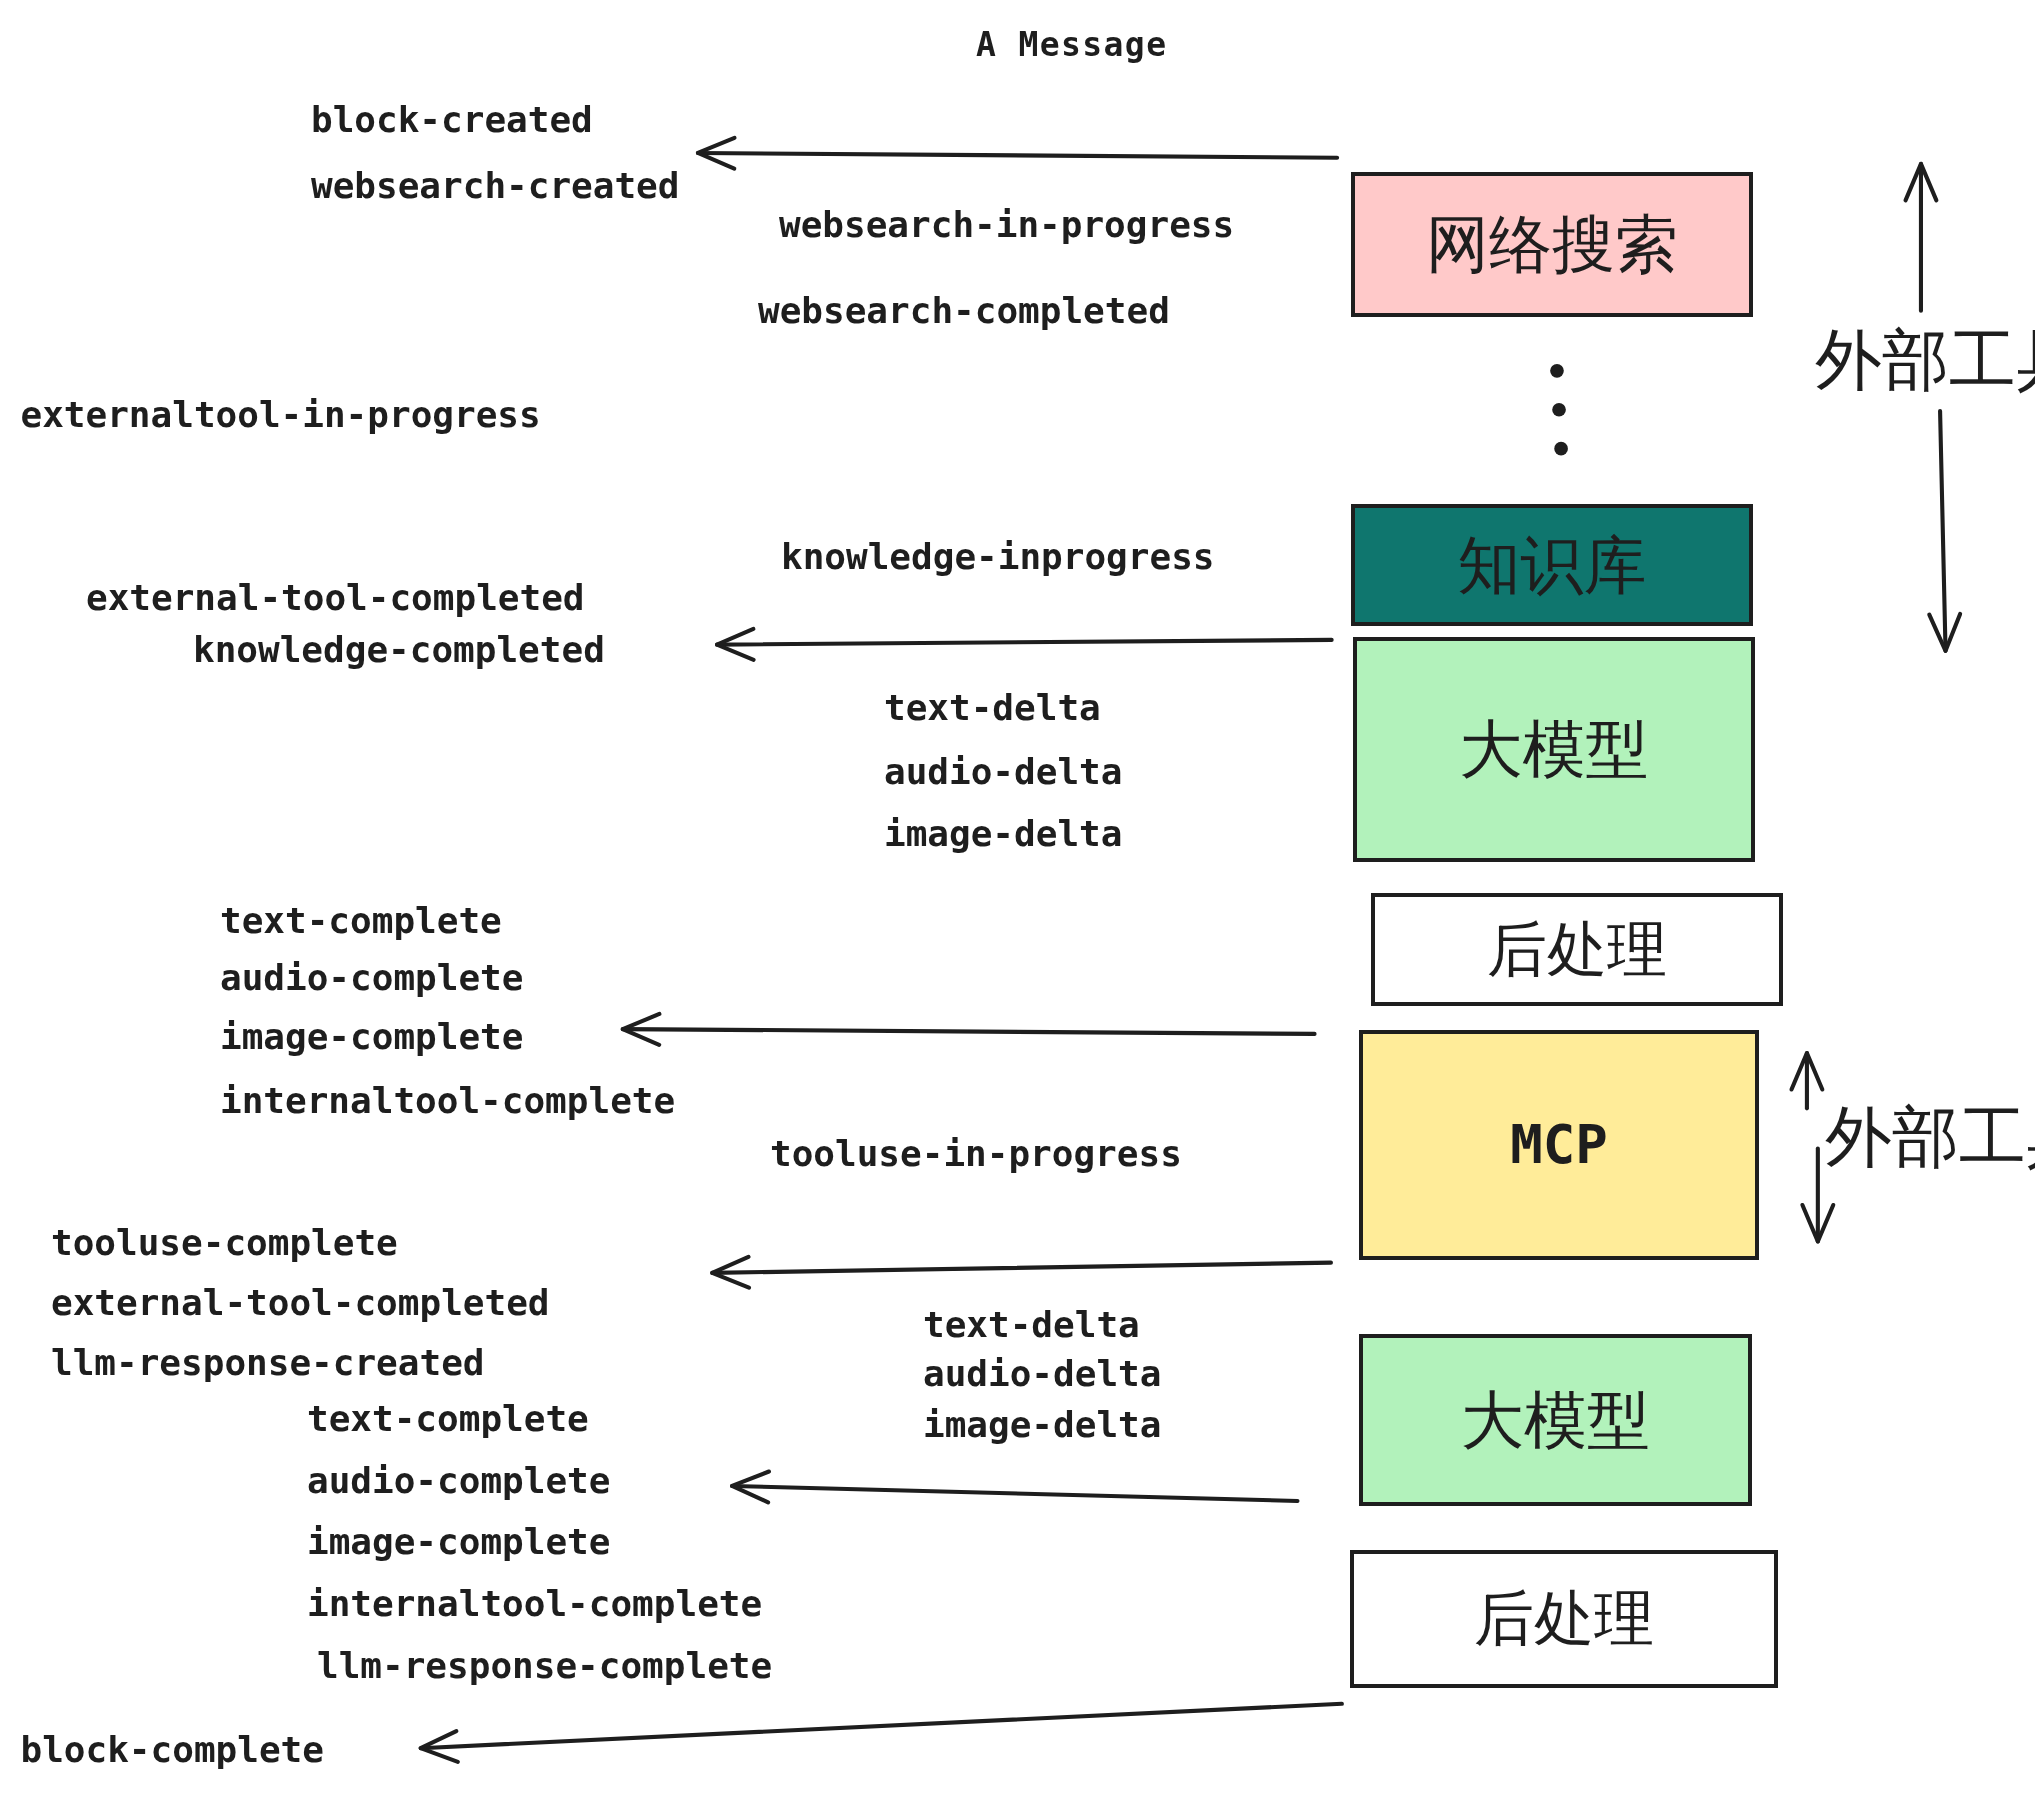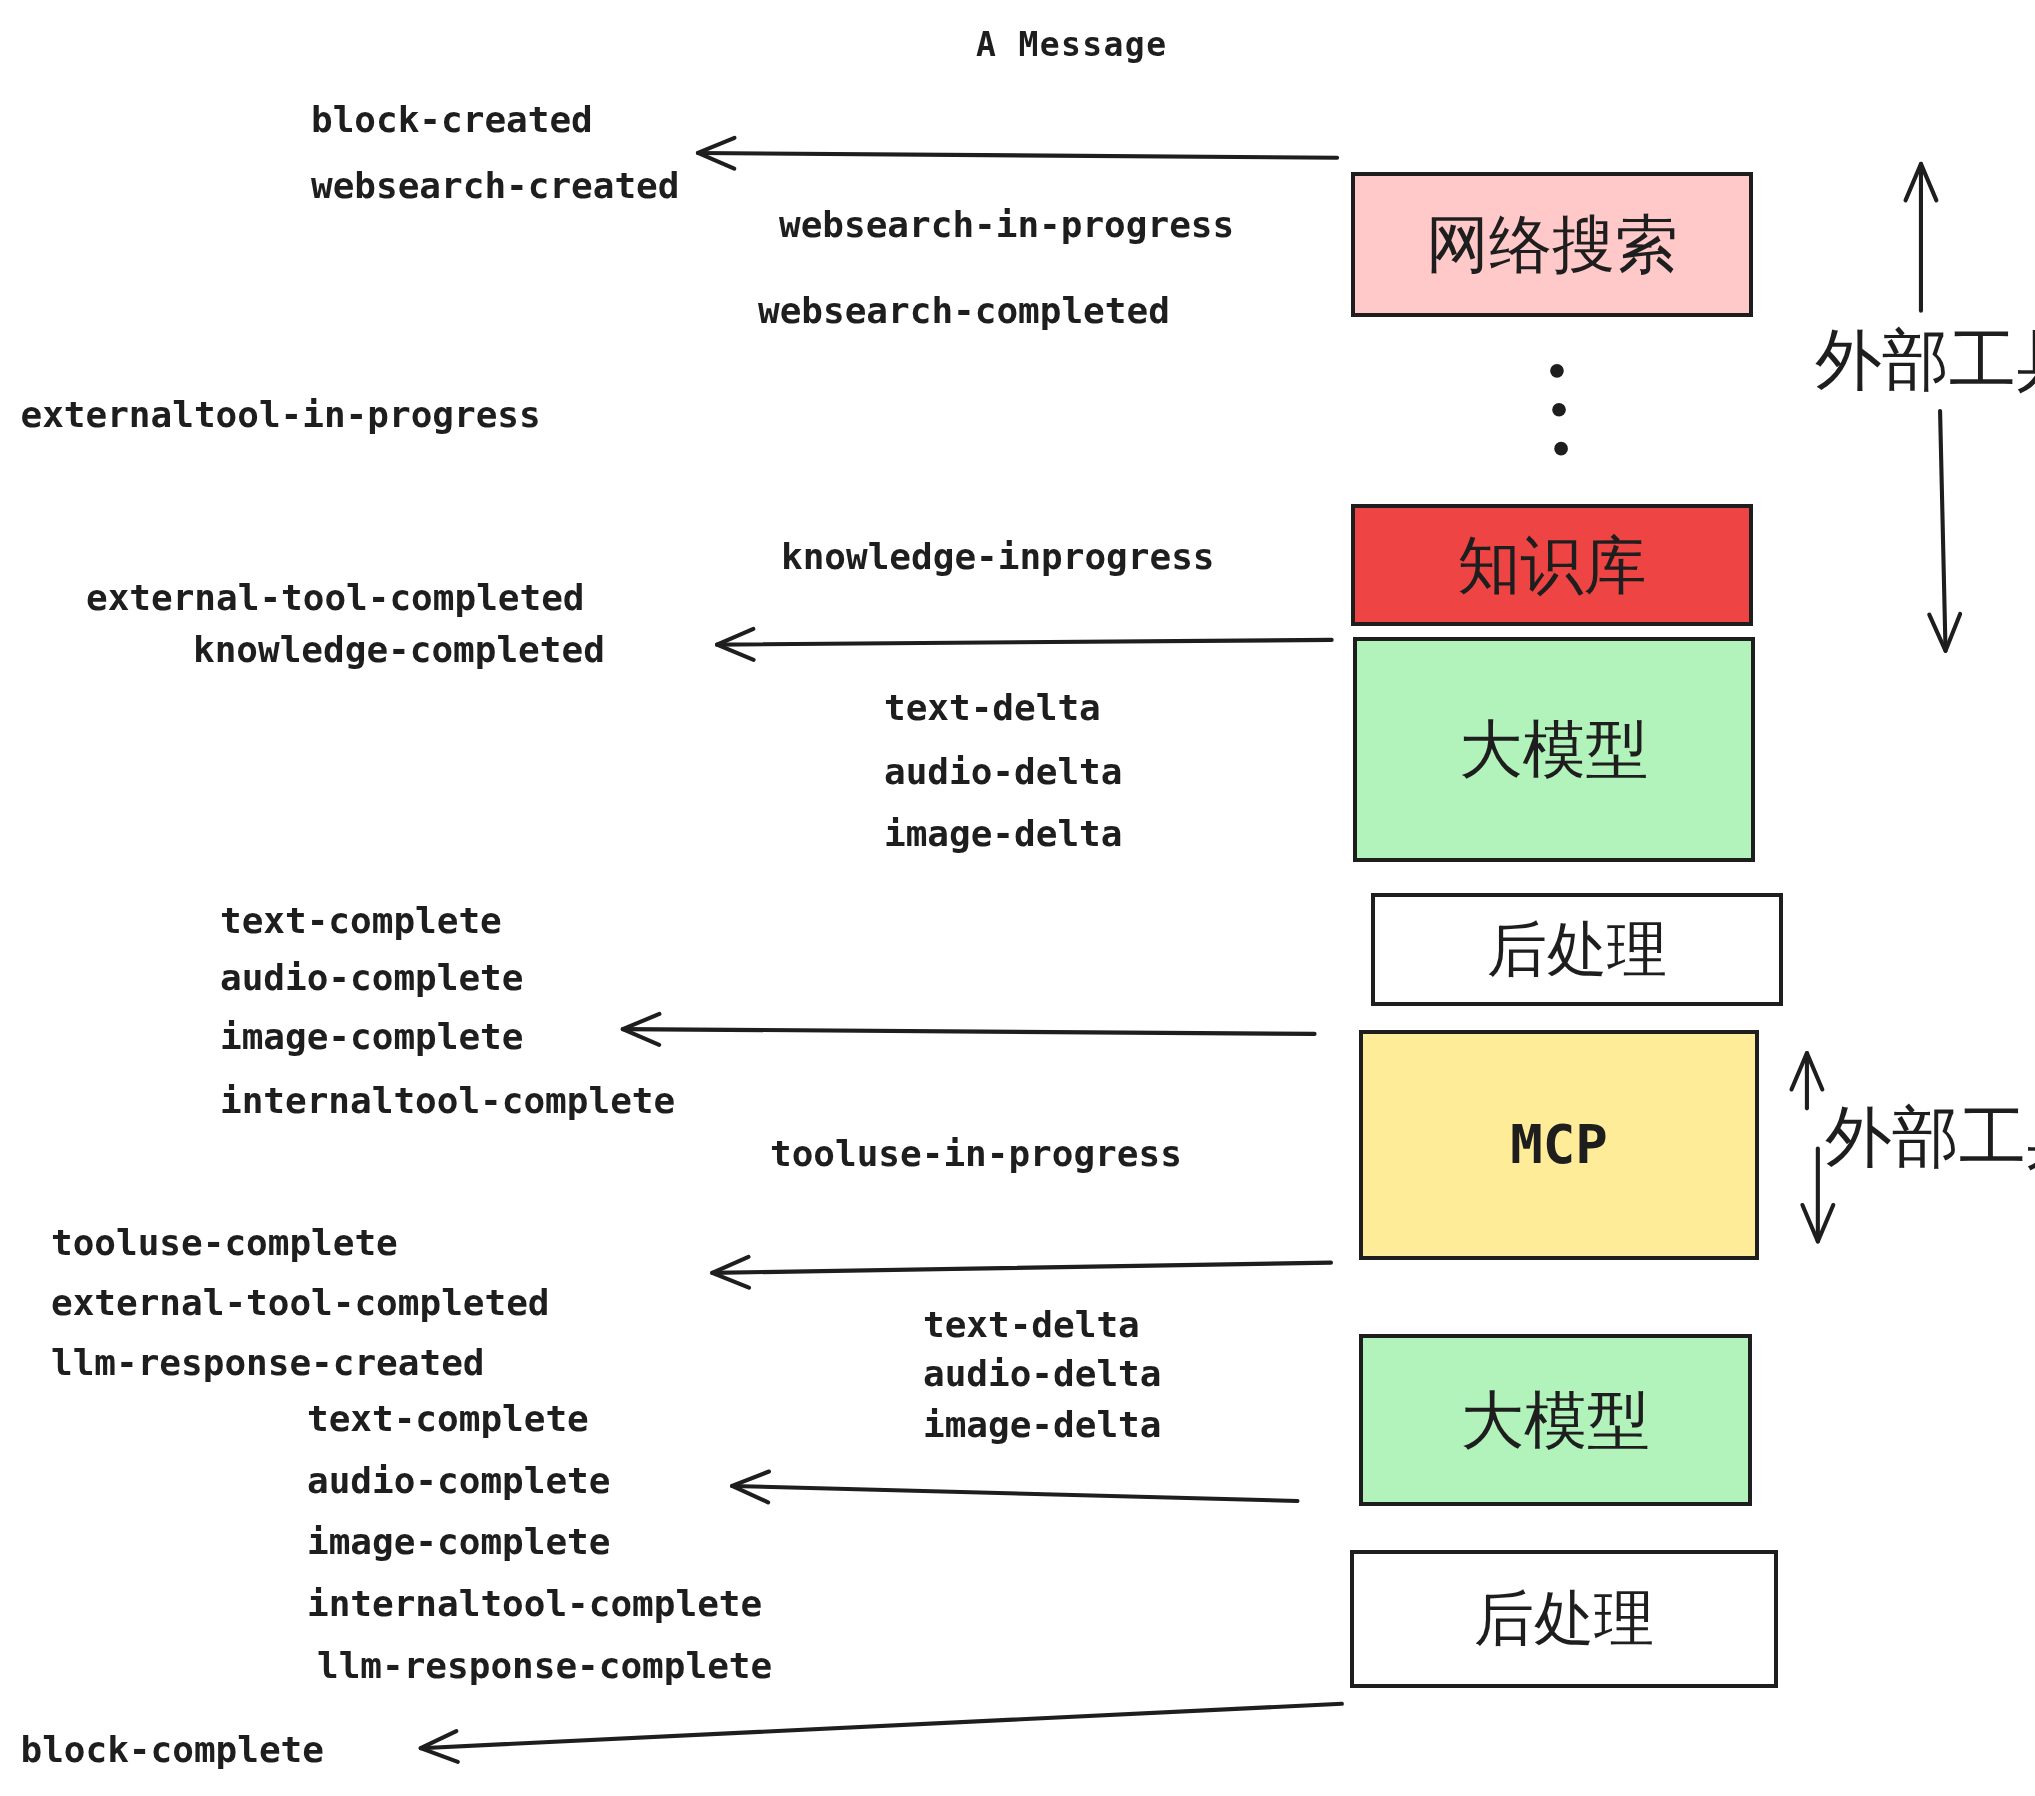--- a/index.html
+++ b/index.html
@@ -124,21 +124,21 @@
       <div class="event-label" style="left: 307px; top: 1481px;">audio-complete</div>
       <div class="event-label" style="left: 307px; top: 1542px;">image-complete</div>
       <div class="event-label" style="left: 307px; top: 1604px;">internaltool-complete</div>
       <div class="event-label" style="left: 317px; top: 1666px;">llm-response-complete</div>
       <div class="event-label" style="left: 20.5px; top: 1750px;">block-complete</div>
     </div>
   <div id="boxes-layer">
       <div class="box" style="left: 1351px; top: 172px; width: 402px; height: 145px; background: rgb(255, 201, 201); font-size: 63px; align-items: center;">
         <span>网络搜索</span>
       </div>
-      <div class="box" style="left: 1351px; top: 504px; width: 402px; height: 122px; background: #ef4444; font-size: 63px;">
+      <div class="box" style="left: 1351px; top: 504px; width: 402px; height: 122px; background: #0f766e; font-size: 63px;">
         <span>知识库</span>
       </div>
       <div class="box" style="left: 1353px; top: 637px; width: 402px; height: 225px; background: rgb(178, 242, 187); font-size: 63px;">
         <span>大模型</span>
       </div>
       <div class="box" style="left: 1371px; top: 893px; width: 412px; height: 113px; background: rgb(255, 255, 255); font-size: 60px;">
         <span>后处理</span>
       </div>
       <div class="box mono-label" style="left: 1359px; top: 1030px; width: 400px; height: 230px; background: rgb(255, 236, 153); font-size: 54px;">
         <span>MCP</span>

